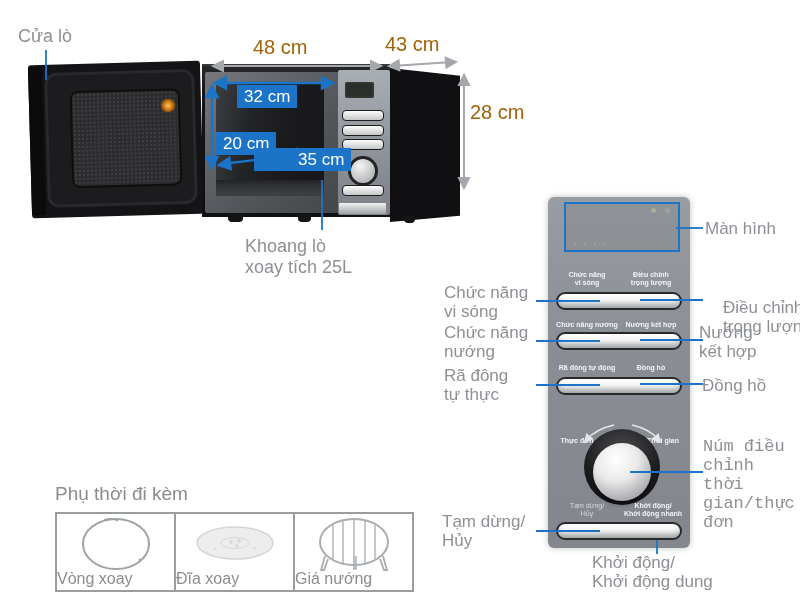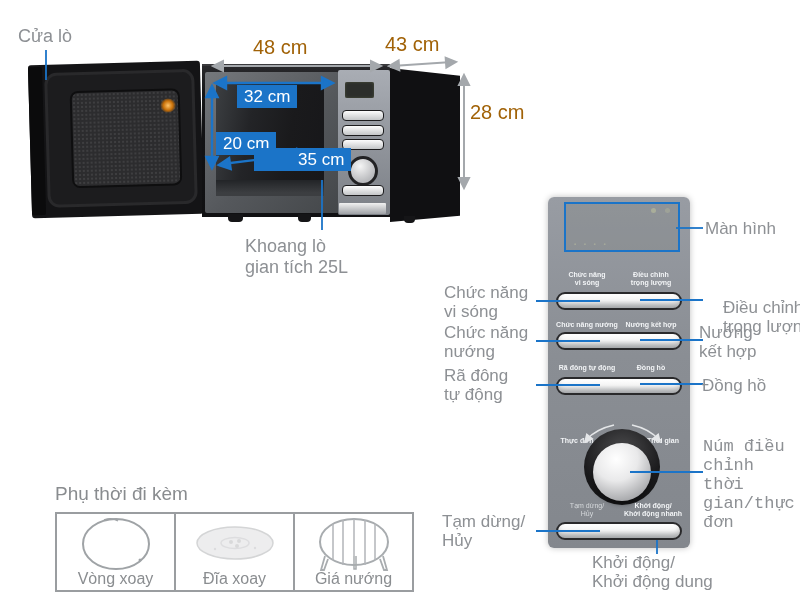--- a/index.html
+++ b/index.html
@@ -66,21 +66,21 @@
   .knob{position:absolute;left:45px;top:246px;width:58px;height:58px;border-radius:50%;
         background:radial-gradient(circle at 40% 28%,#ffffff 0%,#e9e9ea 40%,#a8a9ac 78%,#c9cacc 100%);
         box-shadow:0 3px 5px rgba(0,0,0,0.45);}
   
   .acc-title{position:absolute;left:55px;top:483px;width:230px;color:#898c8f;font-size:19px;text-align:left;z-index:6;}
   .acc-table{position:absolute;left:55px;top:512px;width:359px;height:80px;display:flex;
              border:2px solid #9a9da0;box-sizing:border-box;z-index:2;background:#ffffff;}
   .acc-cell{flex:1;position:relative;border-right:2px solid #9a9da0;}
   .acc-cell:last-child{border-right:none;}
   .acc-icon{position:absolute;left:50%;top:2px;transform:translateX(-50%);}
-  .acc-label{position:absolute;left:0;right:0;bottom:2px;text-align:center;color:#8a8d90;font-size:16px;}
+  .acc-label{position:absolute;left:0;right:0;bottom:2px;color:#8a8d90;font-size:16px;}
   svg.overlay{position:absolute;left:0;top:0;z-index:5;pointer-events:none;}
 </style>
 </head>
 <body>
 
 <div id="stage">
 
   <div class="oven-door">
     <div class="door-hinge"></div>
     <div class="door-frame">
@@ -205,33 +205,33 @@
   <div class="dim" style="left:253px;top:36px;width:90px;">48 cm</div>
   <div class="dim" style="left:385px;top:33px;width:72px;">43 cm</div>
   <div class="dim" style="left:470px;top:101px;width:66px;">28 cm</div>
 
   <div class="bluebox" style="left:237px;top:85px;">32 cm</div>
   <div class="bluebox" style="left:216px;top:114px;margin-top:18px;">20 cm</div>
   <div class="bluebox" style="left:254px;top:148px;padding-left:44px;">35 cm</div>
 
   <div class="callout" style="left:18px;top:27px;width:64px;font-size:18px;text-align:left;">Cửa lò</div>
   <div class="callout" style="left:245px;top:236px;width:155px;font-size:18px;line-height:21px;">Khoang lò
-gian tích 25L</div>
+xoay tích 25L</div>
 
   <div class="callout" style="left:705px;top:219px;width:92px;">Màn hình</div>
   <div class="callout" style="left:444px;top:283px;width:94px;">Chức năng
 vi sóng</div>
   <div class="callout" style="left:699px;top:298px;width:102px;margin-left:24px;">Điều chỉnh
 trọng lượng</div>
   <div class="callout" style="left:444px;top:323px;width:94px;">Chức năng
 nướng</div>
   <div class="callout" style="left:699px;top:323px;width:102px;">Nướng
 kết hợp</div>
   <div class="callout" style="left:444px;top:366px;width:94px;">Rã đông
-tự động</div>
+tự thực</div>
   <div class="callout" style="left:702px;top:376px;width:96px;">Đồng hồ</div>
   <div class="callout" style="left:703px;top:437px;width:94px;font-family:Liberation Mono, monospace;">Núm điều
 chỉnh thời
 gian/thực
 đơn</div>
   <div class="callout" style="left:442px;top:512px;width:96px;">Tạm dừng/
 Hủy</div>
   <div class="callout" style="left:592px;top:553px;width:132px;">Khởi động/
 Khởi động dung</div>
 

